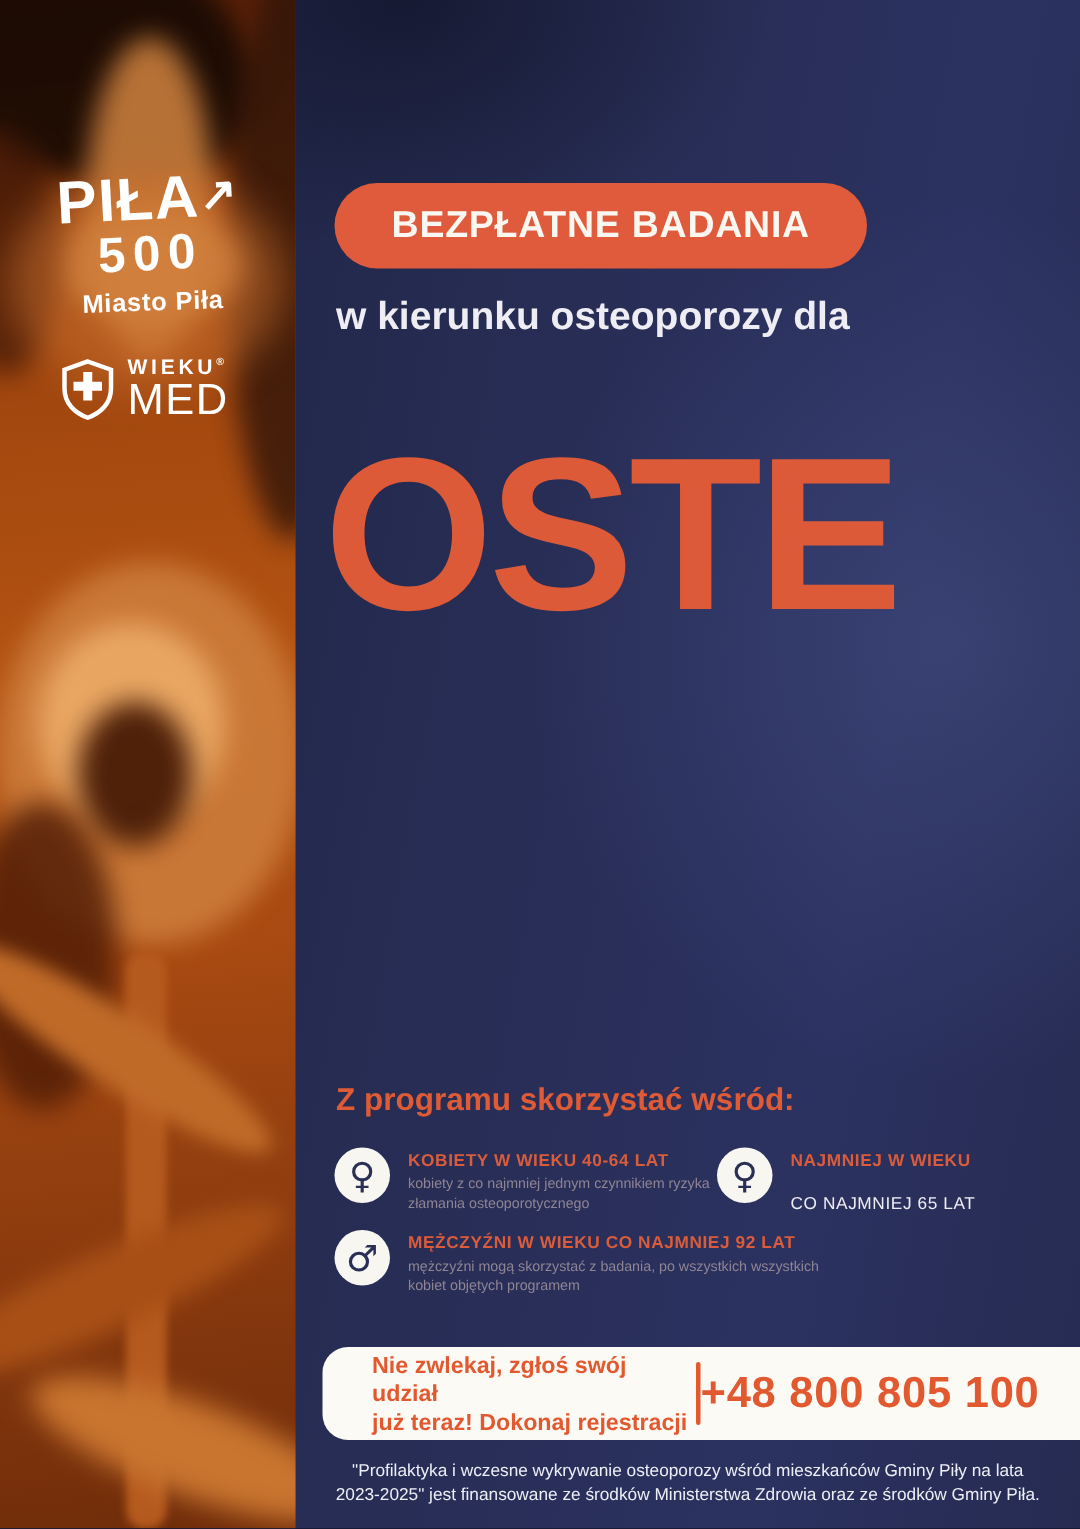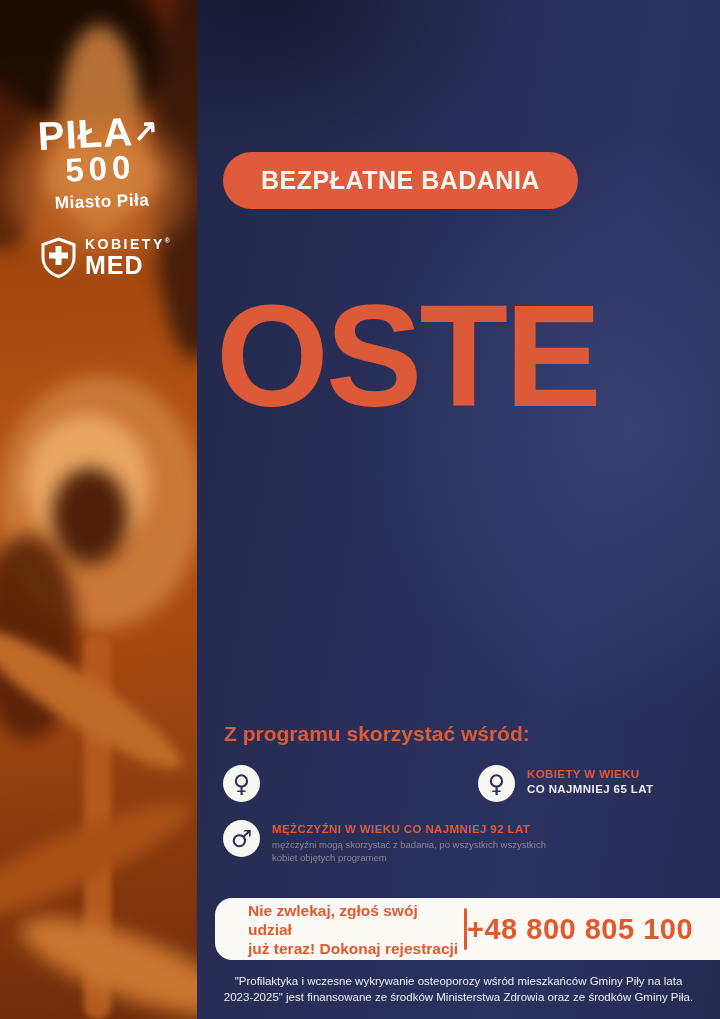--- a/index.html
+++ b/index.html
@@ -39,46 +39,46 @@
   .pila-logo { position:absolute; left:28px; top:114px; width:144px; text-align:center; color:#fff; transform:rotate(-3deg); z-index:2; }
   .pila-name { font-size:40px; font-weight:bold; letter-spacing:1px; line-height:.95; }
   .pila-arrow { display:inline-block; font-size:30px; font-weight:bold; transform:translateY(-4px); }
   .pila-500 { font-size:33px; font-weight:bold; letter-spacing:5px; line-height:1; }
   .pila-caption { font-size:17px; font-weight:bold; margin-top:7px; letter-spacing:.5px; transform:rotate(1deg); }
 
   .cogito { position:absolute; left:40px; top:237px; display:flex; align-items:center; gap:8px; color:#fff; z-index:2; }
   .cogito-txt { line-height:1; }
   .cogito-top { font-size:14px; font-weight:bold; letter-spacing:2.5px; }
   .cogito-mark { font-size:7px; vertical-align:super; }
-  .cogito-bottom { font-size:25px; font-weight:bold; letter-spacing:1px; margin-top:2px; }
+  .cogito-bottom { font-size:29px; font-weight:normal; letter-spacing:1px; margin-top:2px; }
 
   
   .badge {
     position:absolute; left:223px; top:122px; width:355px; height:57px; z-index:2;
     background:#E05A3C; border-radius:29px;
     display:flex; align-items:center; justify-content:center;
-    color:#FAF7F1; font-size:25px; font-weight:bold; letter-spacing:.5px;margin-top:30px;
+    color:#FAF7F1; font-size:25px; font-weight:bold; letter-spacing:.5px;
   }
   .subtitle { position:absolute; left:224px; top:194px; z-index:2; color:#EFEDF4; font-size:26px; font-weight:bold; line-height:33px; }
 
   .big-title { position:absolute; left:197px; top:288px; z-index:2; font-weight:bold; font-size:145px; line-height:137px; letter-spacing:-3px; }
   .big-title span { display:block; }
   .big-title .l1 { color:#DD5A38;margin-left:19px; }
   .big-title .l2, .big-title .l3 { color:#F5F2EB; }
 
   .elig-heading { position:absolute; left:224px; top:722px; z-index:2; color:#DE5B36; font-size:21px; font-weight:bold; }
 
   .item { position:absolute; z-index:2; display:flex; gap:12px; }
   .item-1 { left:223px; top:765px; }
   .item-2 { left:478px; top:765px; }
   .item-3 { left:223px; top:820px; }
   .circ { width:37px; height:37px; border-radius:50%; background:#F8F6F1; display:flex; align-items:center; justify-content:center; flex:none; }
   .sym { font-family:"DejaVu Sans", sans-serif; font-weight:bold; color:#2A2F55; font-size:24px; line-height:1; }
   .item-title  { color:#DB5C3A; font-size:11.5px; font-weight:bold; letter-spacing:.4px; margin-top:3px; }
-  .item-title2 { color:#EFEDF4; font-size:11.5px; font-weight:bold; letter-spacing:.4px; margin-top:3px; }
+  .item-title2 { color:#EFEDF4; font-size:11.5px; font-weight:normal; letter-spacing:.4px; margin-top:17px; }
   .item-sub { color:#8F8494; font-size:9.5px; line-height:12.5px; margin-top:4px; }
   .sub-w1 { width:215px; }
   .sub-w3 { width:290px; }
 
   .cta {
     position:absolute; left:215px; top:898px; width:535px; height:62px; z-index:2;
     background:#FCFAF5; border-radius:17px; display:flex; align-items:center;
   }
   .cta-text { margin-left:33px; width:216px; color:#E2582F; font-size:15.5px; font-weight:bold; line-height:19px; }
   .cta-div { width:3px; height:42px; background:#E2582F; border-radius:2px; }
@@ -117,48 +117,53 @@
   </div>
 
   <div class="cogito">
     <span>
       <svg class="shield-svg" width="37" height="41" viewBox="0 0 37 41">
         <path d="M18.5 2 L34 7.5 V20 C34 30 27 36.5 18.5 39.5 C10 36.5 3 30 3 20 V7.5 Z" fill="none" stroke="#ffffff" stroke-width="3"></path>
         <path d="M15.5 9 h6 v6.5 H28 v6 h-6.5 V28 h-6 v-6.5 H9 v-6 h6.5 Z" fill="#ffffff"></path>
       </svg>
     </span>
     <div class="cogito-txt">
-      <div class="cogito-top"><span>KOBIETY</span><span class="cogito-mark">®</span></div>
+      <div class="cogito-top"><span>WIEKU</span><span class="cogito-mark">®</span></div>
       <div class="cogito-bottom">MED</div>
     </div>
   </div>
 
   <div class="badge">BEZPŁATNE BADANIA</div>
 
   <div class="subtitle">
+    <div>w kierunku osteoporozy dla</div>
   </div>
 
   <div class="big-title">
     <span class="l1">OSTE</span>
   </div>
 
   <div class="elig-heading">Z programu skorzystać wśród:</div>
 
   <div class="item item-1">
     <div class="circ">
       <span class="sym">♀</span>
     </div>
+    <div>
+      <div class="item-title">KOBIETY W WIEKU 40-64 LAT</div>
+      <div class="item-sub sub-w1">kobiety z co najmniej jednym czynnikiem ryzyka złamania osteoporotycznego</div>
+    </div>
   </div>
 
   <div class="item item-2">
     <div class="circ">
       <span class="sym">♀</span>
     </div>
     <div>
-      <div class="item-title">KOBIETY W WIEKU</div>
+      <div class="item-title">NAJMNIEJ W WIEKU</div>
       <div class="item-title2">CO NAJMNIEJ 65 LAT</div>
     </div>
   </div>
 
   <div class="item item-3">
     <div class="circ">
       <span class="sym">♂</span>
     </div>
     <div>
       <div class="item-title">MĘŻCZYŹNI W WIEKU CO NAJMNIEJ 92 LAT</div>

